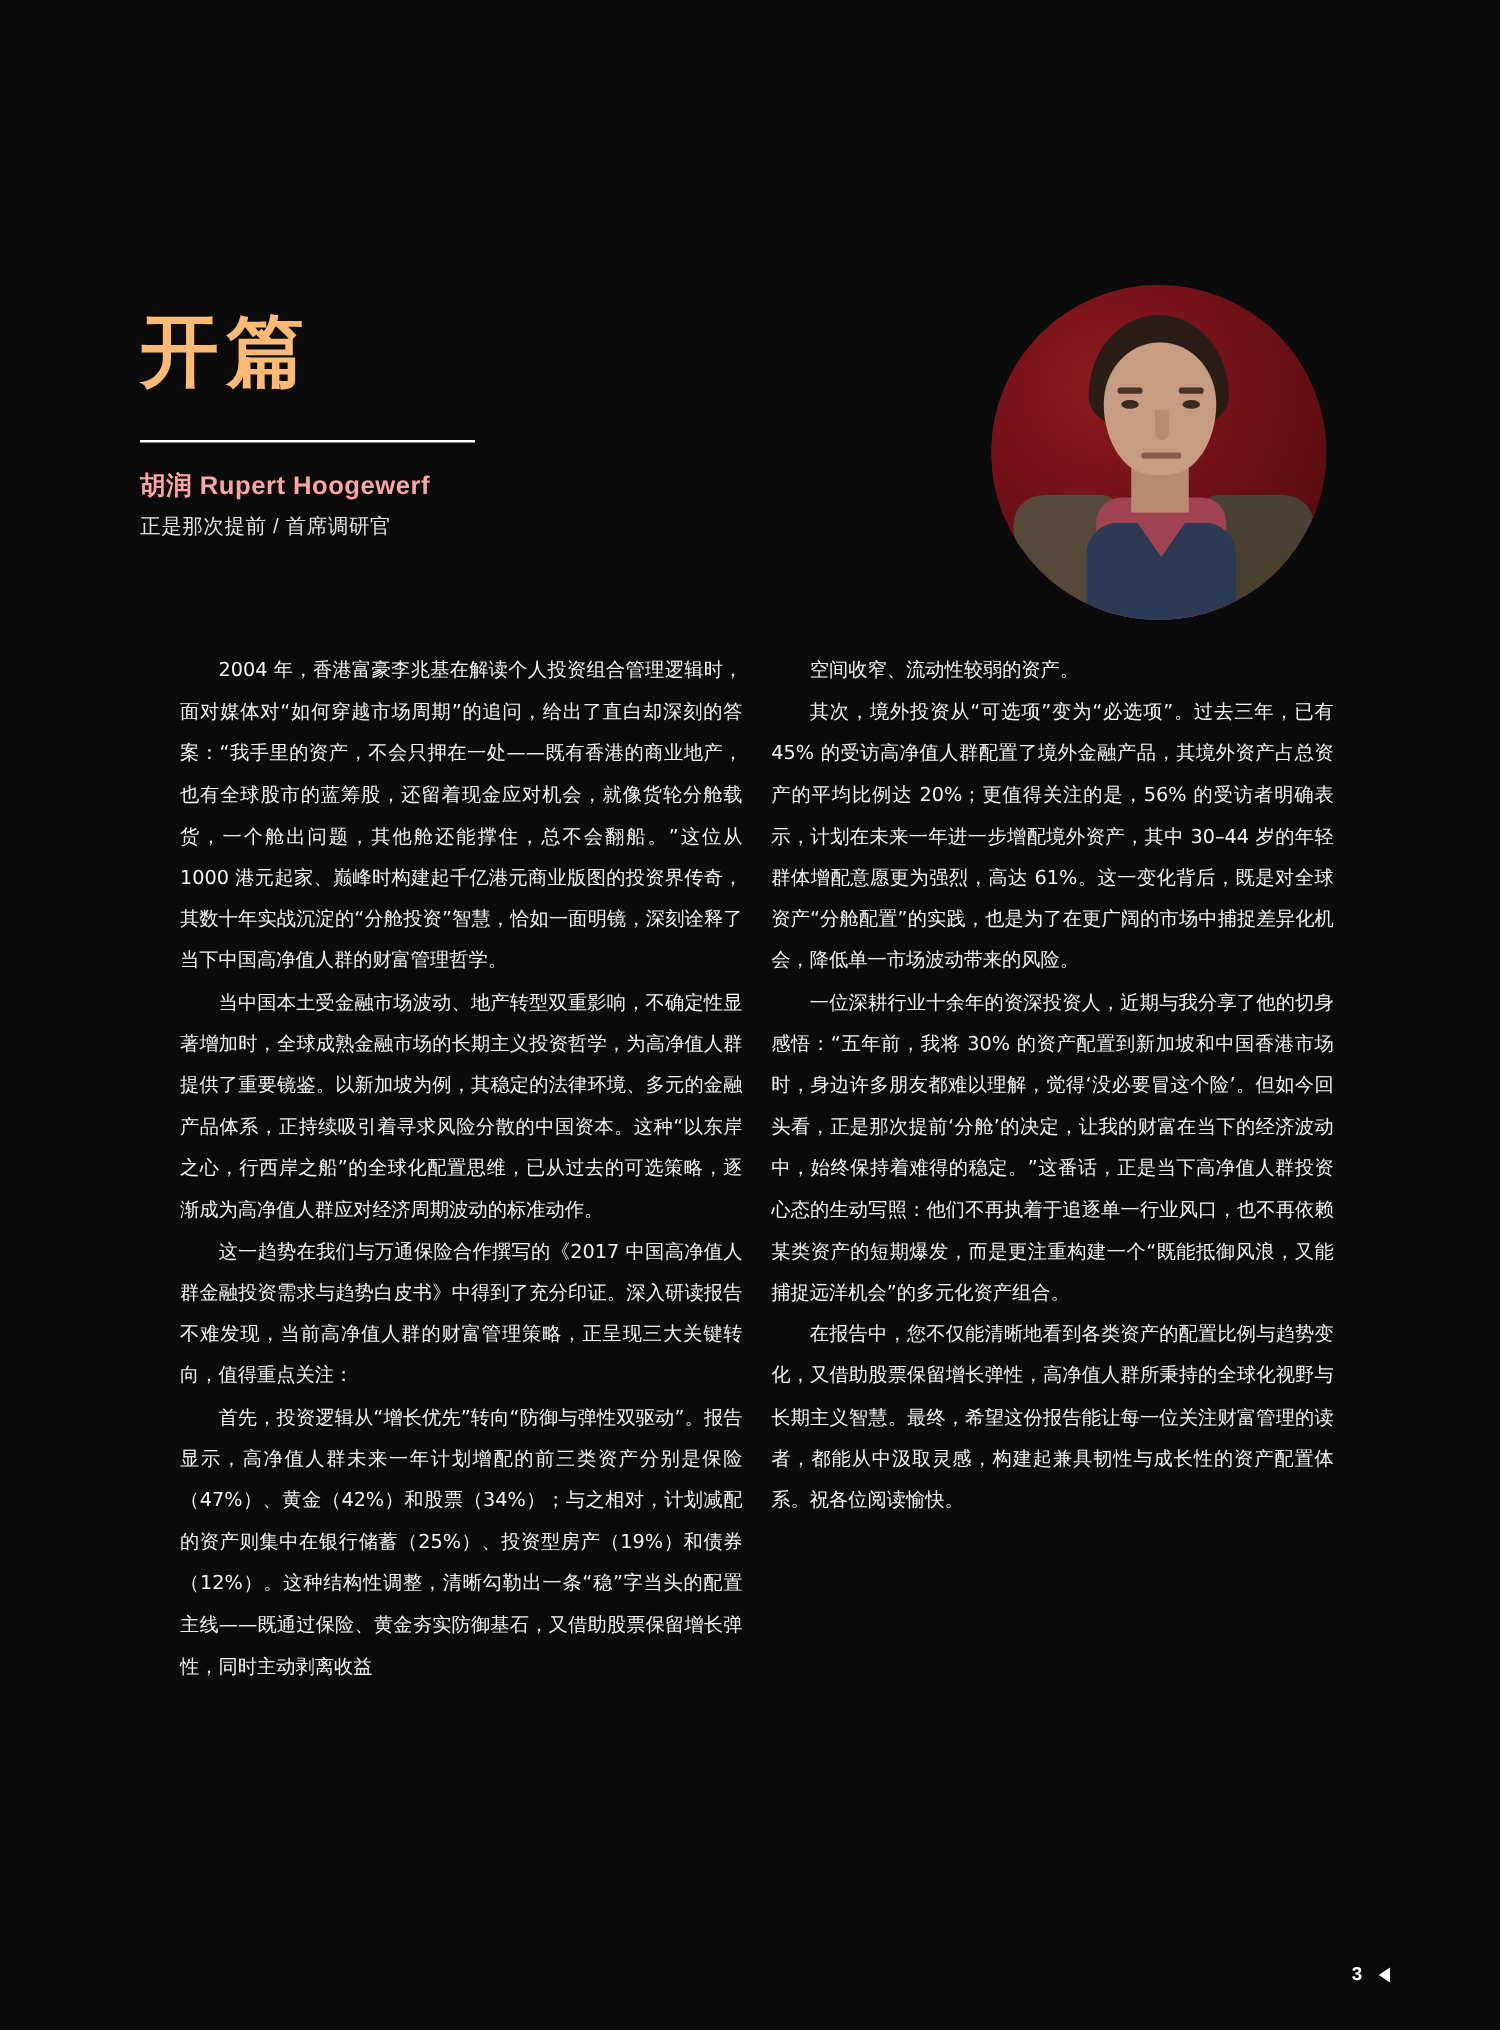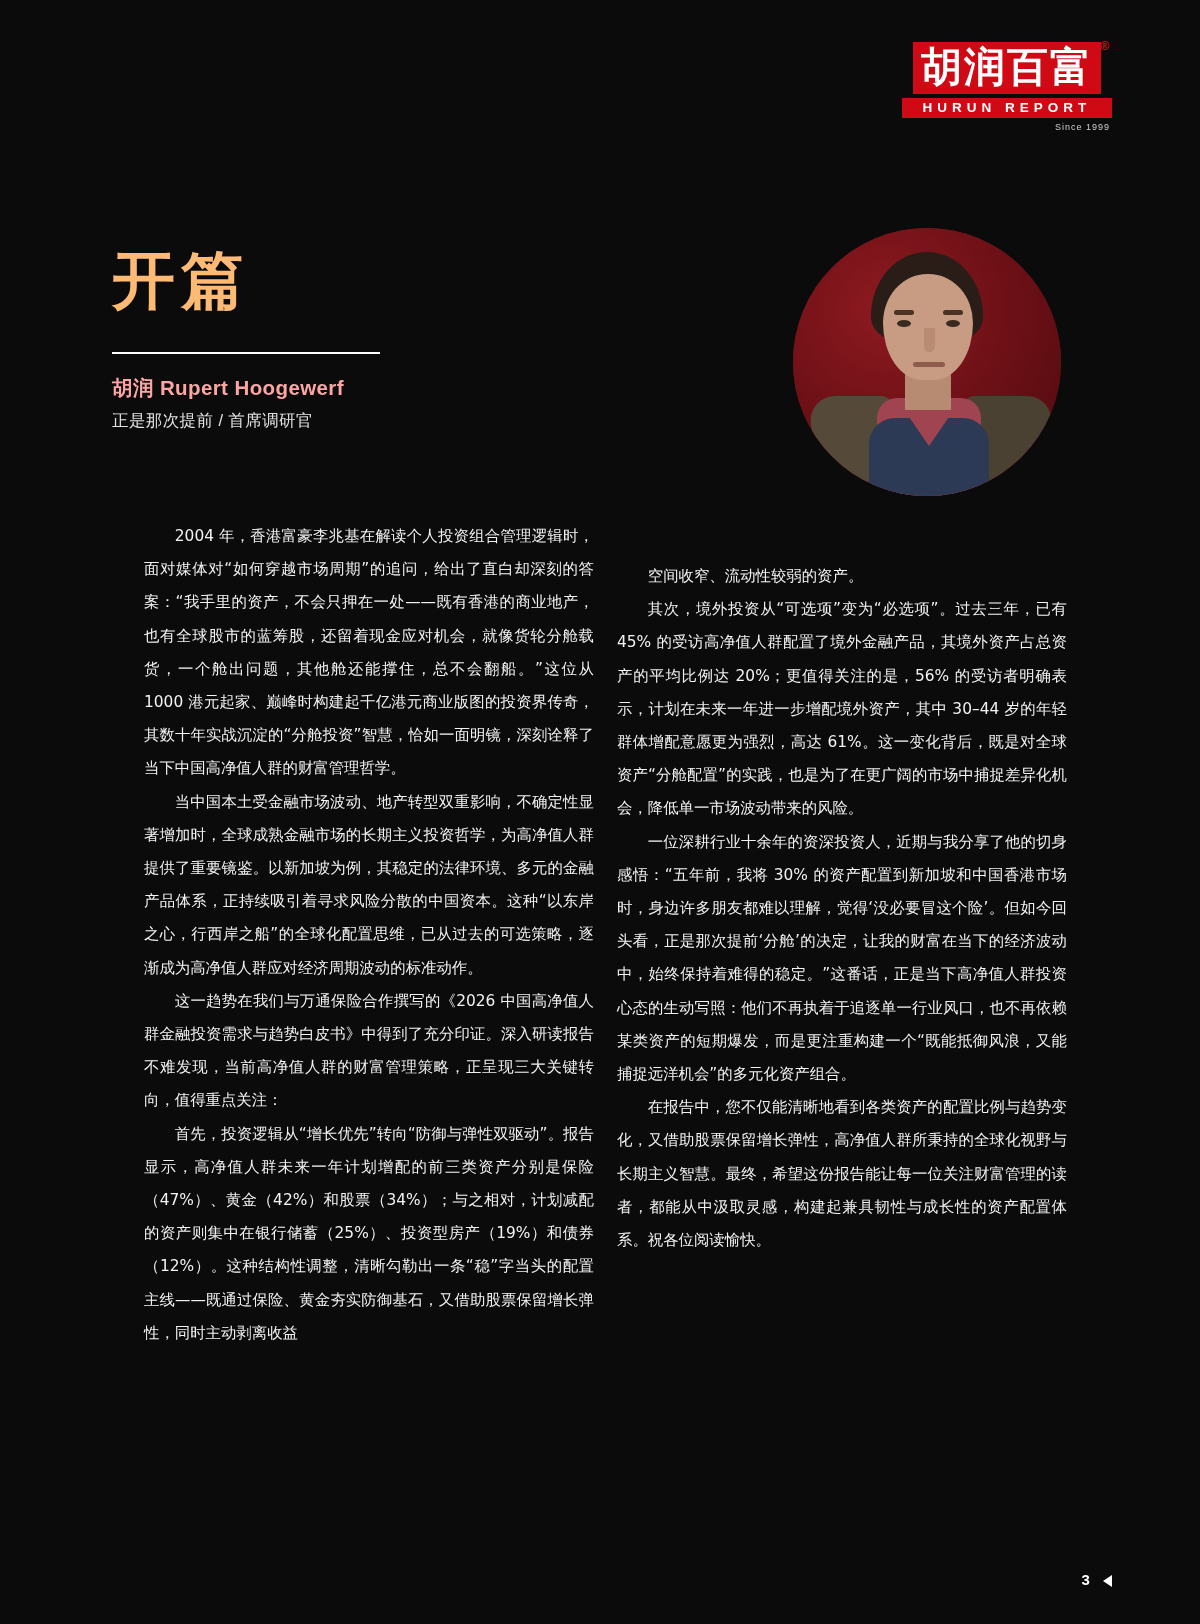--- a/index.html
+++ b/index.html
@@ -186,21 +186,21 @@
     top: 520px;
     width: 450px;
     font-family: "DejaVu Sans", sans-serif;
     font-size: 15.4px;
     line-height: 33.2px;
     color: #f2f2f2;
     text-align: justify;
     text-justify: inter-ideograph;
   }
   .col.left { left: 112px; margin-left: 32px; }
-  .col.right { left: 617px; margin-top: 40px; }
+  .col.right { left: 617px; }
   .col p {
     margin: 0;
     text-indent: 2em;
   }
 
   
   .folio {
     position: absolute;
     right: 88px;
     bottom: 36px;
@@ -217,28 +217,20 @@
     border-bottom: 6px solid transparent;
     border-right: 9px solid #ffffff;
     vertical-align: middle;
   }
 </style>
 </head>
 <body>
 
 <div class="page">
 
-  <div class="masthead">
-    <div class="cn">
-      <span>胡润百富</span>
-      <span class="reg">®</span>
-    </div>
-    <div class="en">HURUN REPORT</div>
-    <div class="since">Since 1999</div>
-  </div>
 
   <div class="title">开篇</div>
   <div class="rule"></div>
   <div class="byline-name">胡润 Rupert Hoogewerf</div>
   <div class="byline-role">正是那次提前 / 首席调研官</div>
 
   <div class="portrait">
     <div class="bg"></div>
     <div class="p-jacket-l"></div>
     <div class="p-jacket-r"></div>
@@ -251,21 +243,21 @@
     <div class="p-brow-r"></div>
     <div class="p-eye-l"></div>
     <div class="p-eye-r"></div>
     <div class="p-nose"></div>
     <div class="p-mouth"></div>
   </div>
 
   <div class="col left">
     <p>2004 年，香港富豪李兆基在解读个人投资组合管理逻辑时，面对媒体对“如何穿越市场周期”的追问，给出了直白却深刻的答案：“我手里的资产，不会只押在一处——既有香港的商业地产，也有全球股市的蓝筹股，还留着现金应对机会，就像货轮分舱载货，一个舱出问题，其他舱还能撑住，总不会翻船。”这位从 1000 港元起家、巅峰时构建起千亿港元商业版图的投资界传奇，其数十年实战沉淀的“分舱投资”智慧，恰如一面明镜，深刻诠释了当下中国高净值人群的财富管理哲学。</p>
     <p>当中国本土受金融市场波动、地产转型双重影响，不确定性显著增加时，全球成熟金融市场的长期主义投资哲学，为高净值人群提供了重要镜鉴。以新加坡为例，其稳定的法律环境、多元的金融产品体系，正持续吸引着寻求风险分散的中国资本。这种“以东岸之心，行西岸之船”的全球化配置思维，已从过去的可选策略，逐渐成为高净值人群应对经济周期波动的标准动作。</p>
-    <p>这一趋势在我们与万通保险合作撰写的《2026 中国高净值人群金融投资需求与趋势白皮书》中得到了充分印证。深入研读报告不难发现，当前高净值人群的财富管理策略，正呈现三大关键转向，值得重点关注：</p>
+    <p>这一趋势在我们与万通保险合作撰写的《2017 中国高净值人群金融投资需求与趋势白皮书》中得到了充分印证。深入研读报告不难发现，当前高净值人群的财富管理策略，正呈现三大关键转向，值得重点关注：</p>
     <p>首先，投资逻辑从“增长优先”转向“防御与弹性双驱动”。报告显示，高净值人群未来一年计划增配的前三类资产分别是保险（47%）、黄金（42%）和股票（34%）；与之相对，计划减配的资产则集中在银行储蓄（25%）、投资型房产（19%）和债券（12%）。这种结构性调整，清晰勾勒出一条“稳”字当头的配置主线——既通过保险、黄金夯实防御基石，又借助股票保留增长弹性，同时主动剥离收益</p>
   </div>
 
   <div class="col right">
     <p>空间收窄、流动性较弱的资产。</p>
     <p>其次，境外投资从“可选项”变为“必选项”。过去三年，已有 45% 的受访高净值人群配置了境外金融产品，其境外资产占总资产的平均比例达 20%；更值得关注的是，56% 的受访者明确表示，计划在未来一年进一步增配境外资产，其中 30–44 岁的年轻群体增配意愿更为强烈，高达 61%。这一变化背后，既是对全球资产“分舱配置”的实践，也是为了在更广阔的市场中捕捉差异化机会，降低单一市场波动带来的风险。</p>
     <p>一位深耕行业十余年的资深投资人，近期与我分享了他的切身感悟：“五年前，我将 30% 的资产配置到新加坡和中国香港市场时，身边许多朋友都难以理解，觉得‘没必要冒这个险’。但如今回头看，正是那次提前‘分舱’的决定，让我的财富在当下的经济波动中，始终保持着难得的稳定。”这番话，正是当下高净值人群投资心态的生动写照：他们不再执着于追逐单一行业风口，也不再依赖某类资产的短期爆发，而是更注重构建一个“既能抵御风浪，又能捕捉远洋机会”的多元化资产组合。</p>
     <p>在报告中，您不仅能清晰地看到各类资产的配置比例与趋势变化，又借助股票保留增长弹性，高净值人群所秉持的全球化视野与长期主义智慧。最终，希望这份报告能让每一位关注财富管理的读者，都能从中汲取灵感，构建起兼具韧性与成长性的资产配置体系。祝各位阅读愉快。</p>
   </div>
 

